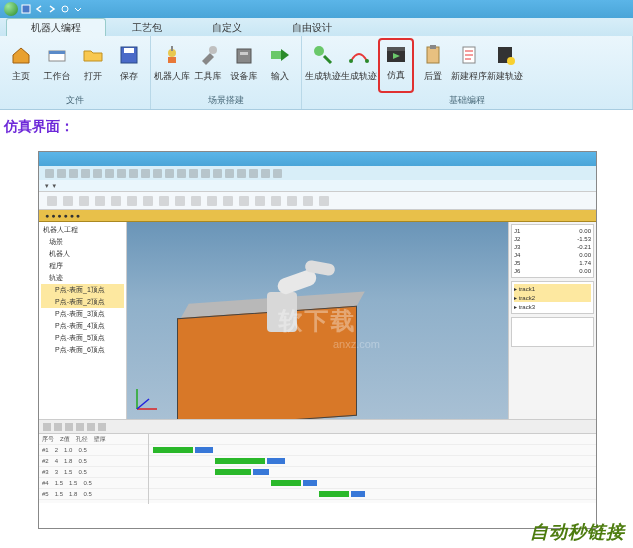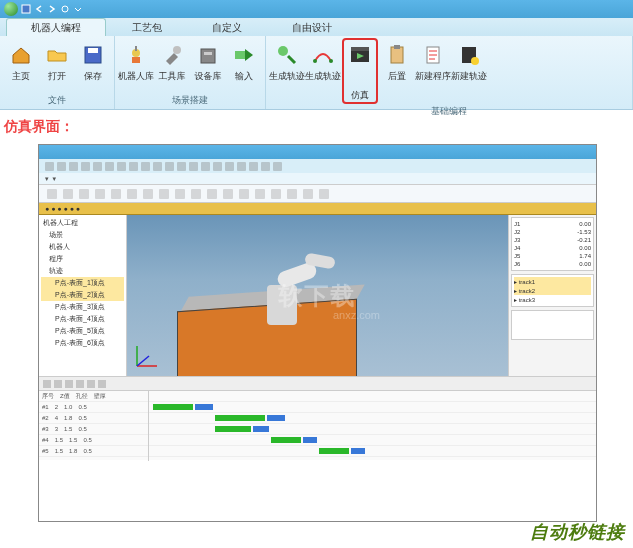--- a/index.html
+++ b/index.html
@@ -11,36 +11,36 @@
 
 .tabs { height: 18px; background: linear-gradient(#d8eef8,#c8e6f4); display: flex; align-items: flex-end; padding-left: 6px; gap: 2px; font-size: 10px; }
 .tab { padding: 2px 24px 1px; color: #333; cursor: pointer; }
 .tab.active { background: #eaf6fc; border: 1px solid #9cc; border-bottom: none; border-radius: 3px 3px 0 0; }
 
 .ribbon { height: 74px; background: linear-gradient(#eaf6fc,#d4ecf8); border-bottom: 1px solid #a8cce0; display: flex; }
 .group { border-right: 1px solid #b8d8e8; padding: 2px 4px 0; display: flex; flex-direction: column; }
 .group-items { display: flex; gap: 2px; flex: 1; }
 .group-label { text-align: center; font-size: 9px; color: #4a6a7a; padding: 1px 0 2px; }
 .rbtn { display: flex; flex-direction: column; align-items: center; justify-content: flex-start; width: 34px; padding-top: 2px; cursor: pointer; border: 1px solid transparent; border-radius: 2px; }
-.rbtn.highlighted { border: 2px solid #e03030; border-radius: 4px; padding-top: 0; width: 36px; gap: 20px; }
+.rbtn.highlighted { border: 2px solid #e03030; border-radius: 4px; padding-top: 0; width: 36px; }
 .ricon { width: 28px; height: 28px; display: flex; align-items: center; justify-content: center; }
 .rlabel { font-size: 9px; color: #333; margin-top: 1px; white-space: nowrap; }
 
-.section-label { font-size: 14px; font-weight: bold; color: #ef4444; padding: 8px 4px 8px; }
+.section-label { font-size: 14px; font-weight: bold; color: #6d28d9; padding: 8px 4px 15px; }
 
 .screenshot { margin: 0 36px 0 38px; height: 378px; border: 1px solid #888; background: #fff; position: relative; overflow: hidden; }
 .ss-title { height: 14px; background: linear-gradient(#5bb5e8,#4aa5d8); }
 .ss-qat { height: 14px; background: #d8eef8; display: flex; align-items: center; gap: 3px; padding-left: 6px; }
 .ss-qat span { width: 9px; height: 9px; background: #888; border-radius: 1px; opacity: .4; }
 .ss-tabs { height: 12px; background: #eaf6fc; border-bottom: 1px solid #ccc; display: flex; gap: 4px; padding-left: 6px; font-size: 7px; align-items: center; color: #555; }
 .ss-ribbon { height: 18px; background: #f4f8fb; border-bottom: 1px solid #ccc; display: flex; align-items: center; gap: 6px; padding-left: 8px; }
 .ss-ribbon span { width: 10px; height: 10px; background: #999; border-radius: 1px; opacity: .35; }
 .ss-bar { height: 12px; background: #e8c04a; border-bottom: 1px solid #aa8820; font-size: 7px; padding-left: 6px; display: flex; align-items: center; color: #333; }
 
-.ss-body { display: flex; height: 161px; }
+.ss-body { display: flex; height: 197px; }
 .ss-tree { width: 88px; background: #fff; border-right: 1px solid #ccc; font-size: 7px; padding: 2px; overflow: hidden; }
 .tree-item { padding: 1px 2px; color: #333; white-space: nowrap; }
 .tree-item.sel { background: #fde8a0; }
 .tree-indent1 { padding-left: 8px; }
 .tree-indent2 { padding-left: 14px; }
 
 .ss-3d { flex: 1; background: linear-gradient(#6a95b8,#8fb0ca 40%,#a8c0d4); position: relative; overflow: hidden; }
 .machine { position: absolute; left: 50px; top: 40px; width: 200px; height: 160px; }
 .cabinet { position: absolute; left: 0; top: 50px; width: 180px; height: 110px; background: #d87828; border: 1px solid #444; transform: skewY(-4deg); }
 .cabinet-top { position: absolute; left: 6px; top: 36px; width: 176px; height: 20px; background: #b8b8b8; transform: skewY(-4deg) skewX(-30deg); }
@@ -115,20 +115,29 @@
           <div class="ricon">
             <svg width="24" height="24">
               <path d="M4 12 L12 5 L20 12 L20 20 L4 20 Z" fill="#e8a030" stroke="#a06010"></path>
             </svg>
           </div>
           <div class="rlabel">主页</div>
         </div>
       <div class="rbtn">
           <div class="ricon">
             <svg width="24" height="24">
+              <rect x="4" y="8" width="16" height="10" fill="#fff" stroke="#888"></rect>
+              <rect x="4" y="8" width="16" height="3" fill="#5a8ac8"></rect>
+            </svg>
+          </div>
+          <div class="rlabel">工作台</div>
+        </div>
+      <div class="rbtn">
+          <div class="ricon">
+            <svg width="24" height="24">
               <path d="M3 8 L3 18 L21 18 L21 10 L12 10 L10 8 Z" fill="#f8c850" stroke="#c09020"></path>
             </svg>
           </div>
           <div class="rlabel">打开</div>
         </div>
       <div class="rbtn">
           <div class="ricon">
             <svg width="24" height="24">
               <rect x="4" y="4" width="16" height="16" fill="#4a6ac8" stroke="#2a4a88"></rect>
               <rect x="7" y="5" width="10" height="5" fill="#fff"></rect>

